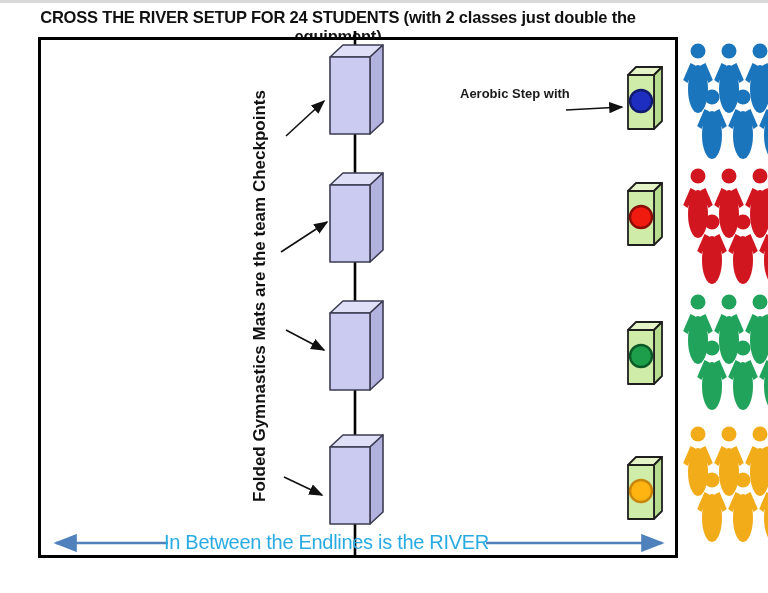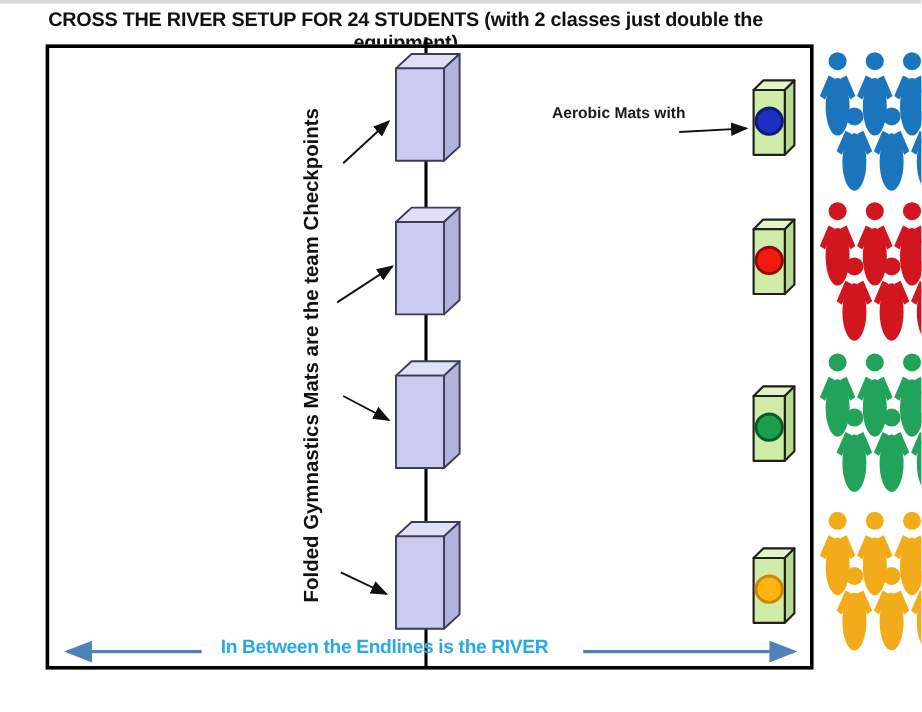--- a/index.html
+++ b/index.html
@@ -10,21 +10,21 @@
          font-size:16.5px;font-weight:bold;letter-spacing:-0.2px;color:#111;}
   .field{position:absolute;left:38px;top:37px;width:640px;height:521px;
          border:3px solid #000;box-sizing:border-box;background:#fff;}
   .layer{position:absolute;left:0;top:0;width:768px;height:593px;pointer-events:none;}
   .vlabel{position:absolute;left:250px;top:40px;height:512px;width:26px;
           writing-mode:vertical-rl;transform:rotate(180deg);text-align:center;
           font-size:17px;font-weight:bold;white-space:nowrap;color:#111;}
   .anno{position:absolute;font-size:13px;font-weight:bold;color:#1a1a1a;white-space:nowrap;}
   .anno.l1{left:460px;top:86px;}
   .anno.l2{left:460px;top:116px;}
-  .river-text{position:absolute;left:184px;top:531px;font-size:16px;font-weight:bold;
+  .river-text{position:absolute;left:164px;top:531px;font-size:20px;font-weight:normal;
               letter-spacing:-0.3px;white-space:nowrap;}
   .sprite{position:absolute;}
   .shape{stroke:#3c3c52;stroke-width:1.6;stroke-linejoin:round;}
   .stepshape{stroke:#1f1f1f;stroke-width:1.8;stroke-linejoin:round;}
   .dot{stroke-width:2.4;}
   .conn{stroke:#111;stroke-width:1.6;fill:none;}
   .centerline{stroke:#000;stroke-width:2.6;}
   .river-line{stroke-width:2.6;fill:none;}
 </style>
 </head>
@@ -88,21 +88,21 @@
       <use href="#matshape"></use>
     </svg>
   <svg class="sprite" style="left:328px;top:298px;" width="58" height="94">
       <use href="#matshape"></use>
     </svg>
   <svg class="sprite" style="left:328px;top:432px;" width="58" height="94">
       <use href="#matshape"></use>
     </svg>
 
   
-  <div class="anno l1">Aerobic Mats with</div>
+  <div class="anno l1">Aerobic Step with</div>
 
   
   <svg class="sprite" style="left:626px;top:63px;" width="42" height="70">
     <use href="#stepshape"></use>
     <g stroke="#101A6E">
       <circle class="dot" cx="15" cy="38" r="11" fill="#1D2EC0"></circle>
     </g>
   </svg>
   <svg class="sprite" style="left:626px;top:179px;" width="42" height="70">
     <use href="#stepshape"></use>

